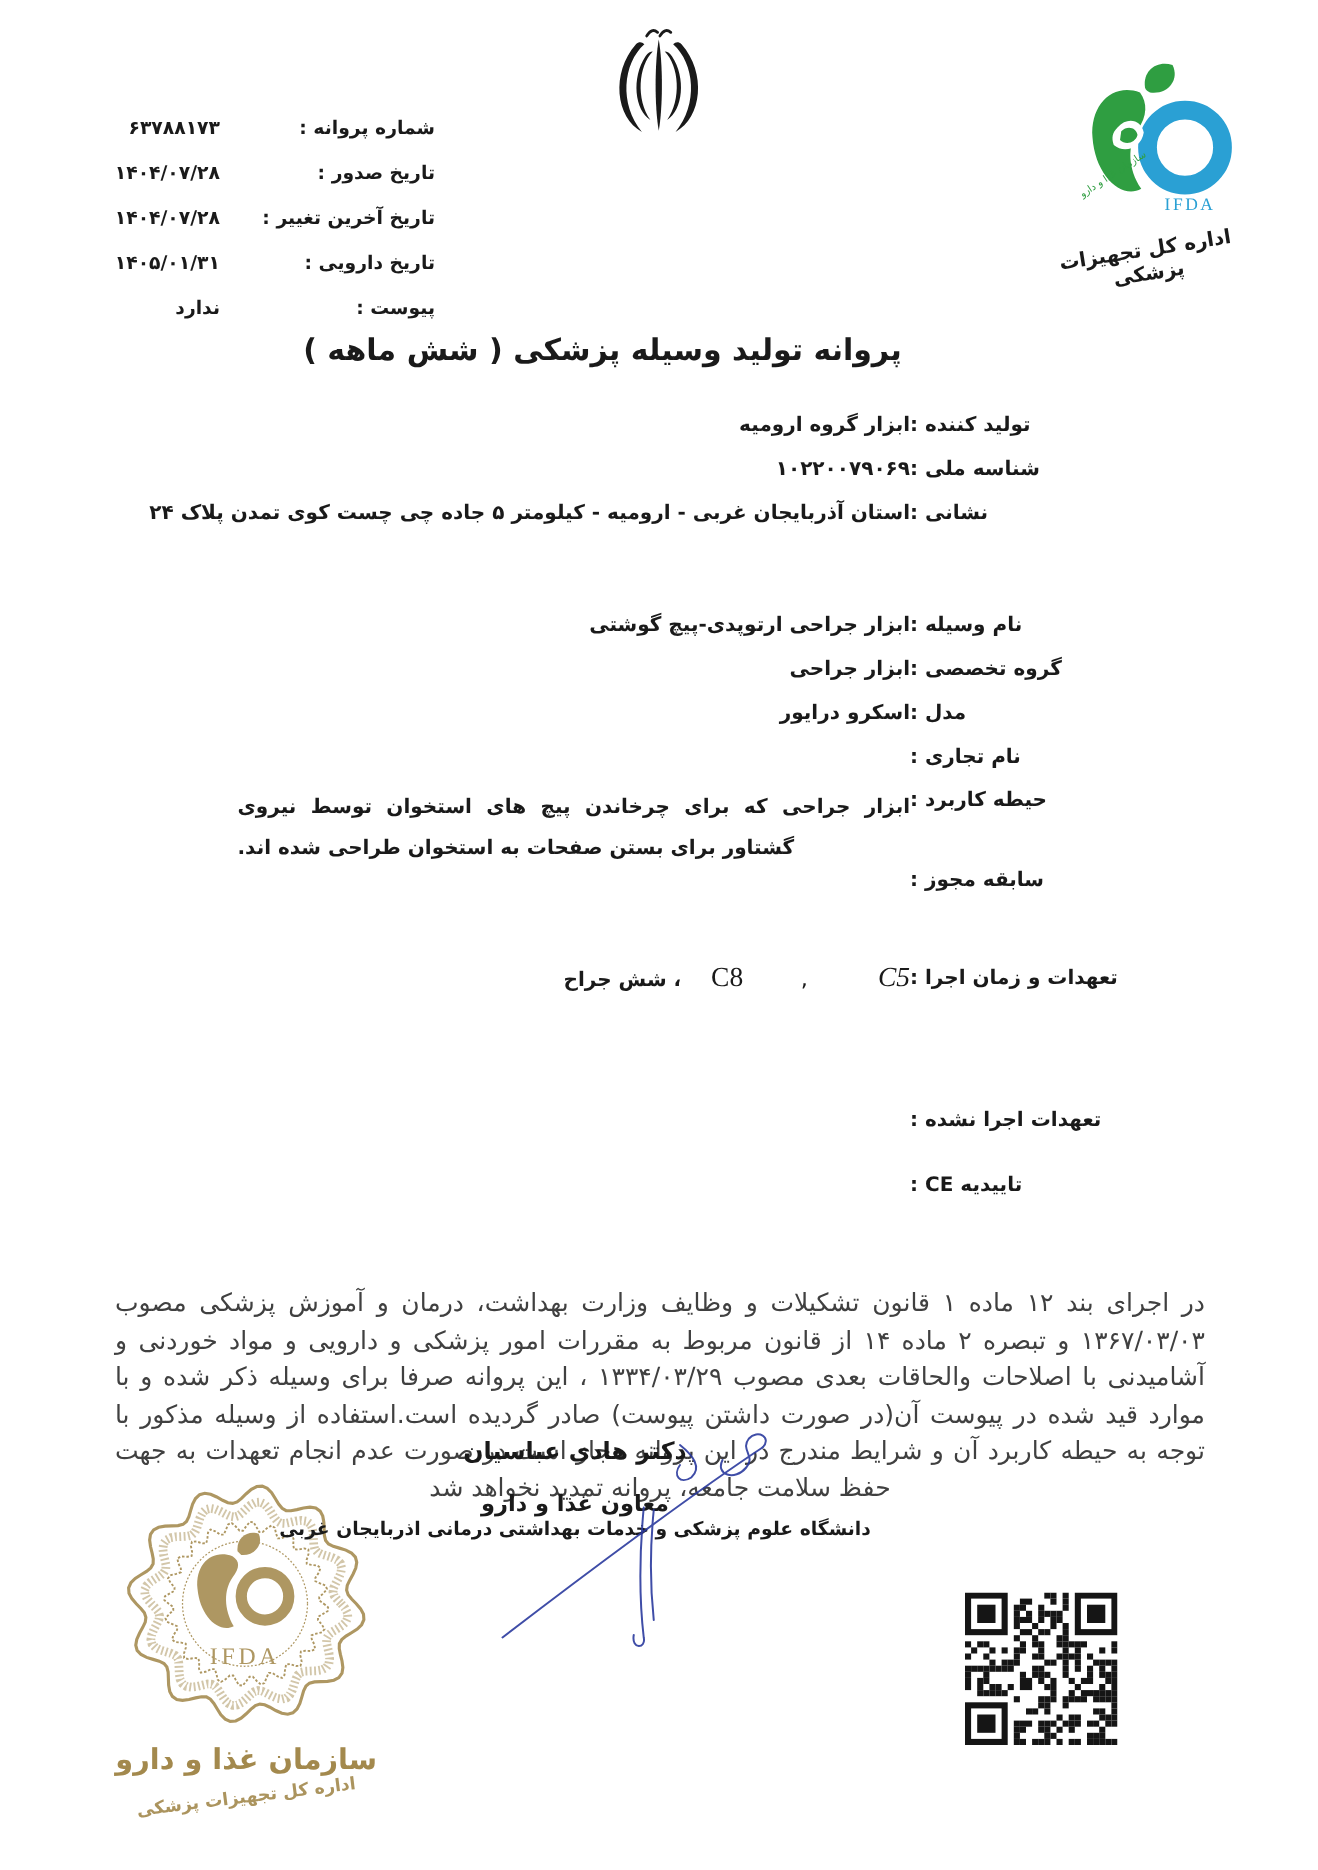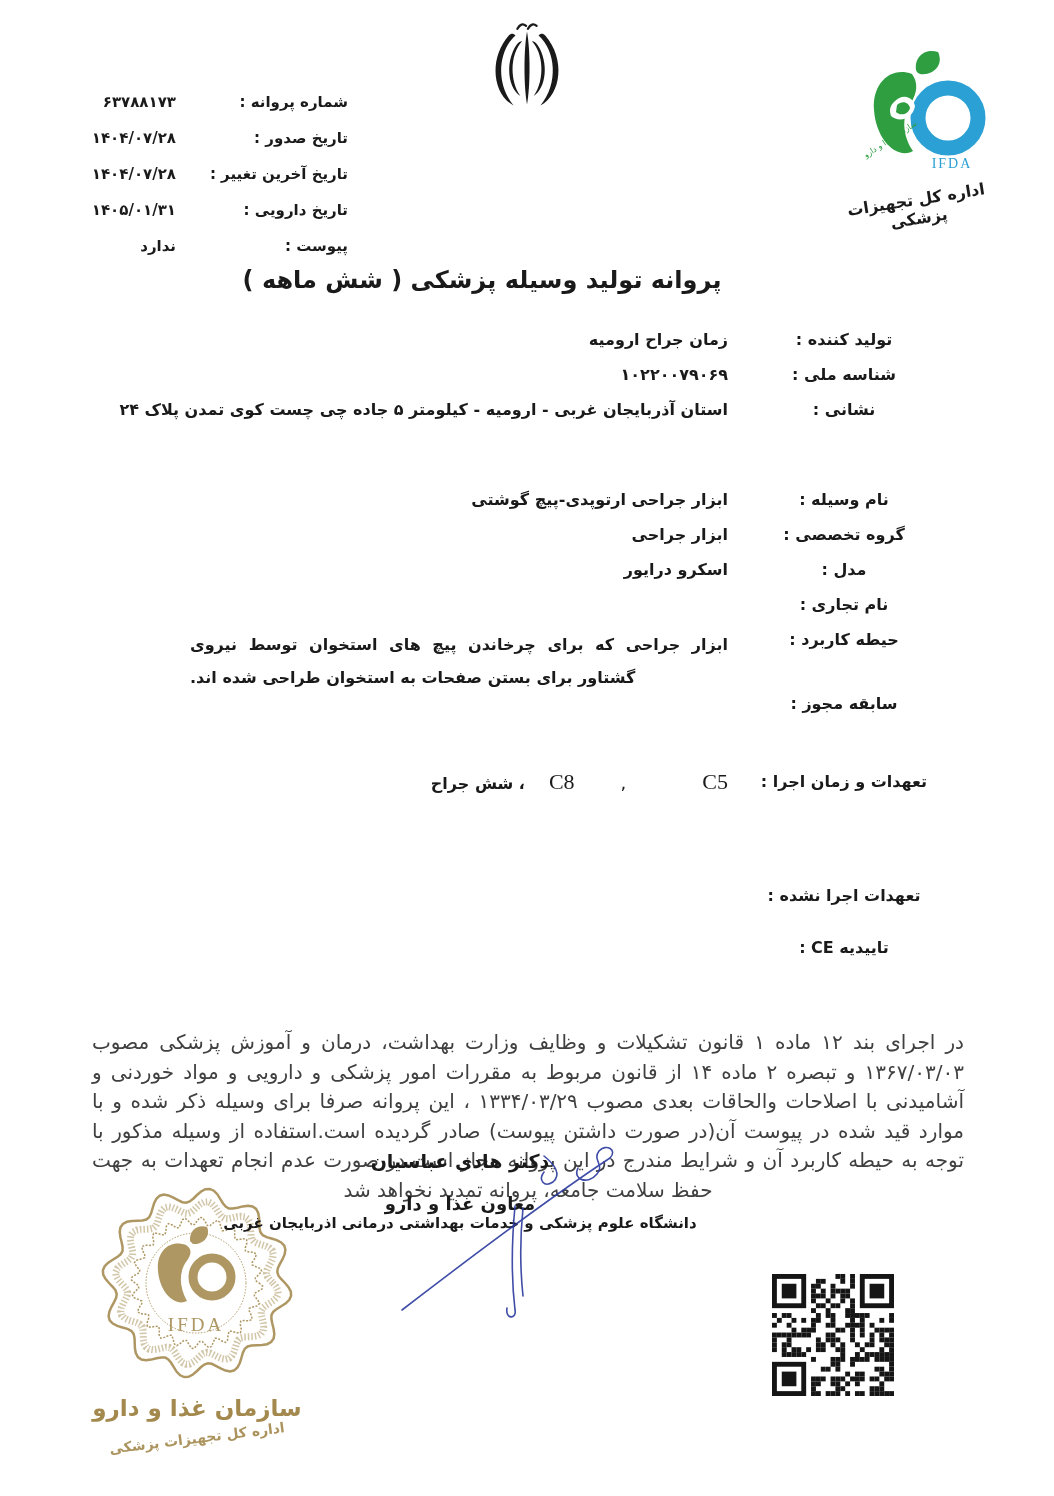--- a/index.html
+++ b/index.html
@@ -25,32 +25,32 @@
   .dept-callig{left:820px;top:190px;width:195px;text-align:center;direction:rtl;
                transform:rotate(-9deg);font-size:16px;font-weight:700;}
 
   .title{left:0;top:266px;width:964px;text-align:center;direction:rtl;
          font-size:24px;font-weight:700;}
 
   
   .sec{left:94px;width:866px;direction:rtl;}
   .frow{display:grid;grid-template-columns:232px 1fr;margin-bottom:12px;
         font-size:16px;font-weight:700;line-height:23px;align-items:start;}
-  .flabel{text-align:center;}
+  .flabel{text-align:left;}
   .fvalue{text-align:right;}
   .scope-box{width:538px;justify-self:start;text-align:justify;text-align-last:left;line-height:33px;}
   .sec-producer{top:328px;}
   .sec-device{top:488px;}
   .sec-history{top:692px;}
   .sec-commit{top:770px;}
   .sec-unfulfilled{top:884px;}
   .sec-ce{top:936px;}
   .commit-value{display:flex;align-items:baseline;}
   .code{font-family:"Liberation Serif","DejaVu Serif",serif;font-size:22px;font-weight:400;}
-  .c5{margin-left:76px;}
+  .c5{margin-left:56px;font-style:italic;}
   .comma{margin-left:46px;font-size:18px;font-weight:400;}
   .c8{margin-left:24px;}
   .dur{font-size:16px;}
 
   
   .legal{left:92px;top:1028px;width:872px;direction:rtl;text-align:justify;text-align-last:center;
          font-size:20px;line-height:29.5px;font-weight:400;color:#404040;z-index:2;}
 
   
   .sig{left:150px;top:1150px;width:620px;text-align:center;direction:rtl;font-weight:700;z-index:3;}
@@ -119,21 +119,21 @@
       <text x="100" y="122" text-anchor="middle" font-size="14" letter-spacing="2" font-family="Liberation Serif, DejaVu Serif, serif" fill="#2aa0d4">IFDA</text>
     </svg>
   </div>
   <div class="abs dept-callig">اداره کل تجهیزات پزشکی</div>
 
   <div class="abs title">پروانه تولید وسیله پزشکی ( شش ماهه )</div>
 
   <div class="abs sec sec-producer">
     <div class="frow">
       <div class="flabel">تولید کننده :</div>
-      <div class="fvalue">زمان جراح ارومیه</div>
+      <div class="fvalue">ابزار گروه ارومیه</div>
     </div>
     <div class="frow">
       <div class="flabel">شناسه ملی :</div>
       <div class="fvalue">۱۰۲۲۰۰۷۹۰۶۹</div>
     </div>
     <div class="frow">
       <div class="flabel">نشانی :</div>
       <div class="fvalue">استان آذربایجان غربی - ارومیه - کیلومتر ۵ جاده چی چست کوی تمدن پلاک ۲۴</div>
     </div>
   </div>

